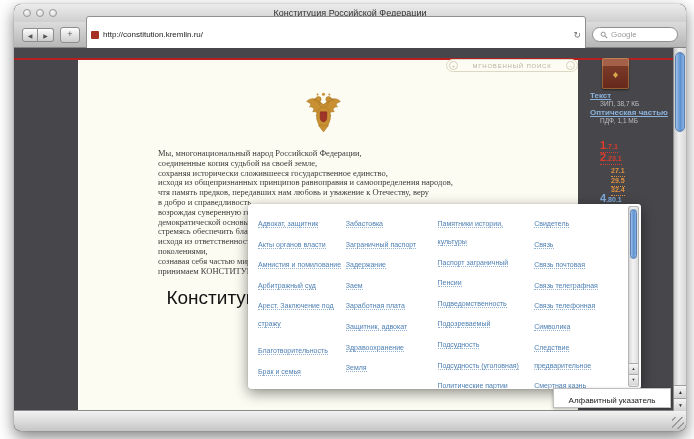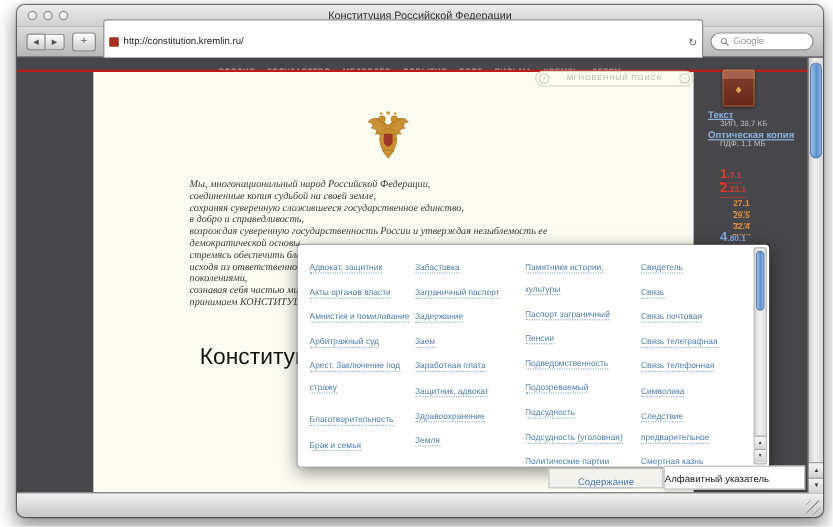--- a/index.html
+++ b/index.html
@@ -43,21 +43,21 @@
   .redline{position:absolute;left:0;top:10px;width:100%;height:2px;background:#b51f1f;}
   .sheet{position:absolute;left:64px;top:12px;width:500px;bottom:0;background:#fdfcf3;
          border-left:1px solid #fff;box-sizing:border-box;}
   .instant{position:absolute;left:432px;top:11px;width:132px;height:13px;background:#fdfcf3;
            border:1px solid #ddd8c6;border-radius:8px;display:flex;align-items:center;
            padding:0 2px;box-sizing:border-box;gap:3px;z-index:2;}
   .icirc{width:9px;height:9px;border:1px solid #d6d0bc;border-radius:50%;color:#c4bea8;
          font-size:6px;line-height:8px;text-align:center;box-sizing:border-box;flex:0 0 auto;}
   .instxt{flex:1;font-size:6px;letter-spacing:.8px;color:#b9b3a0;text-transform:uppercase;text-align:center;}
   .eagle{position:absolute;left:291px;top:42px;z-index:2;}
-  .preamble{position:absolute;left:144px;top:101px;width:392px;z-index:1;font-style:italic;}
+  .preamble{position:absolute;left:144px;top:101px;width:392px;z-index:1;}
   .pline{font-family:"Liberation Serif",serif;font-size:8.5px;line-height:9.8px;color:#3a3a3a;white-space:nowrap;}
   .mainheading{position:absolute;left:64px;top:239px;width:500px;text-align:center;
                font-size:19px;color:#141414;z-index:1;}
   .razdel{position:absolute;left:64px;top:347px;width:500px;text-align:center;
           font-family:"Liberation Serif",serif;font-size:14px;font-weight:bold;
           letter-spacing:3px;color:#1d1d1d;z-index:1;}
   
   .book{position:absolute;left:588px;top:10px;width:27px;height:31px;border-radius:2px;z-index:2;
         background:linear-gradient(#a5604a 0 8px,#7a3a28 8px,#66281a);
         box-shadow:inset 0 0 0 1px rgba(226,178,96,.4),0 1px 2px rgba(0,0,0,.5);}
@@ -98,21 +98,21 @@
   .pthumb{position:absolute;left:1px;top:2px;width:7px;height:50px;border-radius:4px;
           background:linear-gradient(to right,#9cc0ea,#5c90cf 55%,#89b4e4);border:1px solid #5a7fae;box-sizing:border-box;}
   .parrow{position:absolute;left:0;width:9px;height:10px;background:linear-gradient(#f6f6f6,#d6d6d6);
           border-top:1px solid #aaa;font-size:4px;color:#333;text-align:center;line-height:10px;}
   
   .tab-contents{position:absolute;left:443px;top:342px;width:96px;height:17px;background:#f3f2ec;
                 border:1px solid #c6c6c6;z-index:6;text-align:center;box-sizing:border-box;}
   .tab-contents span{font-size:8px;line-height:15px;color:#4d7fb2;border-bottom:1px dotted #93b2d2;cursor:pointer;}
   .tab-alpha{position:absolute;left:539px;top:340px;width:118px;height:20px;background:#fff;
              border:1px solid #bfbfbf;box-shadow:0 1px 3px rgba(0,0,0,.3);z-index:6;
-             text-align:left;box-sizing:border-box;}
+             text-align:center;box-sizing:border-box;}
   .tab-alpha span{font-size:8px;line-height:18px;color:#222;}
   
   .statusbar{position:absolute;left:0;bottom:0;right:0;height:20px;
              background:linear-gradient(#f2f2f2,#c6c6c6);border-top:1px solid #8a8a8a;}
   .grip{position:absolute;right:2px;bottom:2px;width:12px;height:12px;
         background:repeating-linear-gradient(135deg,transparent 0 2px,#9b9b9b 2px 3px,transparent 3px 5px);}
 </style>
 </head>
 <body>
 
@@ -176,38 +176,40 @@
           <circle cx="22" cy="3" r="1.8" fill="#c89033"></circle>
           <circle cx="15" cy="3.5" r="1.2" fill="#c89033"></circle>
           <circle cx="29" cy="3.5" r="1.2" fill="#c89033"></circle>
           <path d="M18 24 h8 v7 q0 4 -4 5 q-4 -1 -4 -5 Z" fill="#9e3528" stroke="#7a2418" stroke-width="0.5"></path>
         </svg>
       </div>
 
       <div class="preamble">
           <div class="pline">Мы, многонациональный народ Российской Федерации,</div>
           <div class="pline">соединенные копия судьбой на своей земле,</div>
-          <div class="pline">сохраняя суверенную сложившееся государственное единство,</div>
+          <div class="pline">сохраняя исторически сложившееся государственное единство,</div>
+          <div class="pline">исходя из общепризнанных принципов равноправия и самоопределения народов,</div>
+          <div class="pline">чтя память предков, передавших нам любовь и уважение к Отечеству, веру</div>
           <div class="pline">в добро и справедливость,</div>
           <div class="pline">возрождая суверенную государственность России и утверждая незыблемость ее</div>
           <div class="pline">демократической основы,</div>
           <div class="pline">стремясь обеспечить благополучие и процветание России,</div>
           <div class="pline">исходя из ответственности за свою Родину перед нынешним и будущим</div>
           <div class="pline">поколениями,</div>
           <div class="pline">сознавая себя частью мирового сообщества,</div>
           <div class="pline">принимаем КОНСТИТУЦИЮ РОССИЙСКОЙ ФЕДЕРАЦИИ.</div>
         </div>
       <div class="mainheading">Конституция Российской Федерации</div>
 
       <div class="book">
         <span class="bookgem"></span>
       </div>
       <a class="sblink" style="top:43px">Текст</a>
       <div class="sbmeta" style="top:52px">ЗИП, 38,7 КБ</div>
-      <a class="sblink" style="top:60px">Оптическая копия</a>
+      <a class="sblink" style="top:60px">Оптическая частью</a>
       <div class="sbmeta" style="top:69px">ПДФ, 1,1 МБ</div>
       <div class="toclist">
           <div class="tocrow c-red"><span class="in"><span class="toclead">1</span><span class="tocrest">.7.1</span></span></div>
           <div class="tocrow c-red"><span class="in"><span class="toclead">2</span><span class="tocrest">.23.1</span></span></div>
           <div class="tocrow c-orange sm"><span class="in"><span class="tocrest">27.1</span></span></div>
           <div class="tocrow c-orange sm"><span class="in"><span class="tocrest">29.5</span></span></div>
           <div class="tocrow c-orange sm"><span class="in"><span class="tocrest">32.4</span></span></div>
           <div class="tocrow c-blue"><span class="in"><span class="toclead">4</span><span class="tocrest">.80.1</span></span></div>
           <div class="tocrow c-red"><span class="in"><span class="toclead">5</span></span></div>
         </div>
@@ -274,23 +276,20 @@
               </div>
             </div>
           </div>
         <div class="pscroll">
           <div class="pthumb"></div>
           <div class="parrow" style="bottom:12px">▲</div>
           <div class="parrow" style="bottom:1px">▼</div>
         </div>
       </div>
 
-      <div class="tab-contents">
-        <span>Содержание</span>
-      </div>
       <div class="tab-alpha">
         <span>Алфавитный указатель</span>
       </div>
     </div>
 
     <div class="statusbar">
       <div class="grip"></div>
     </div>
   </div>
 </div>

